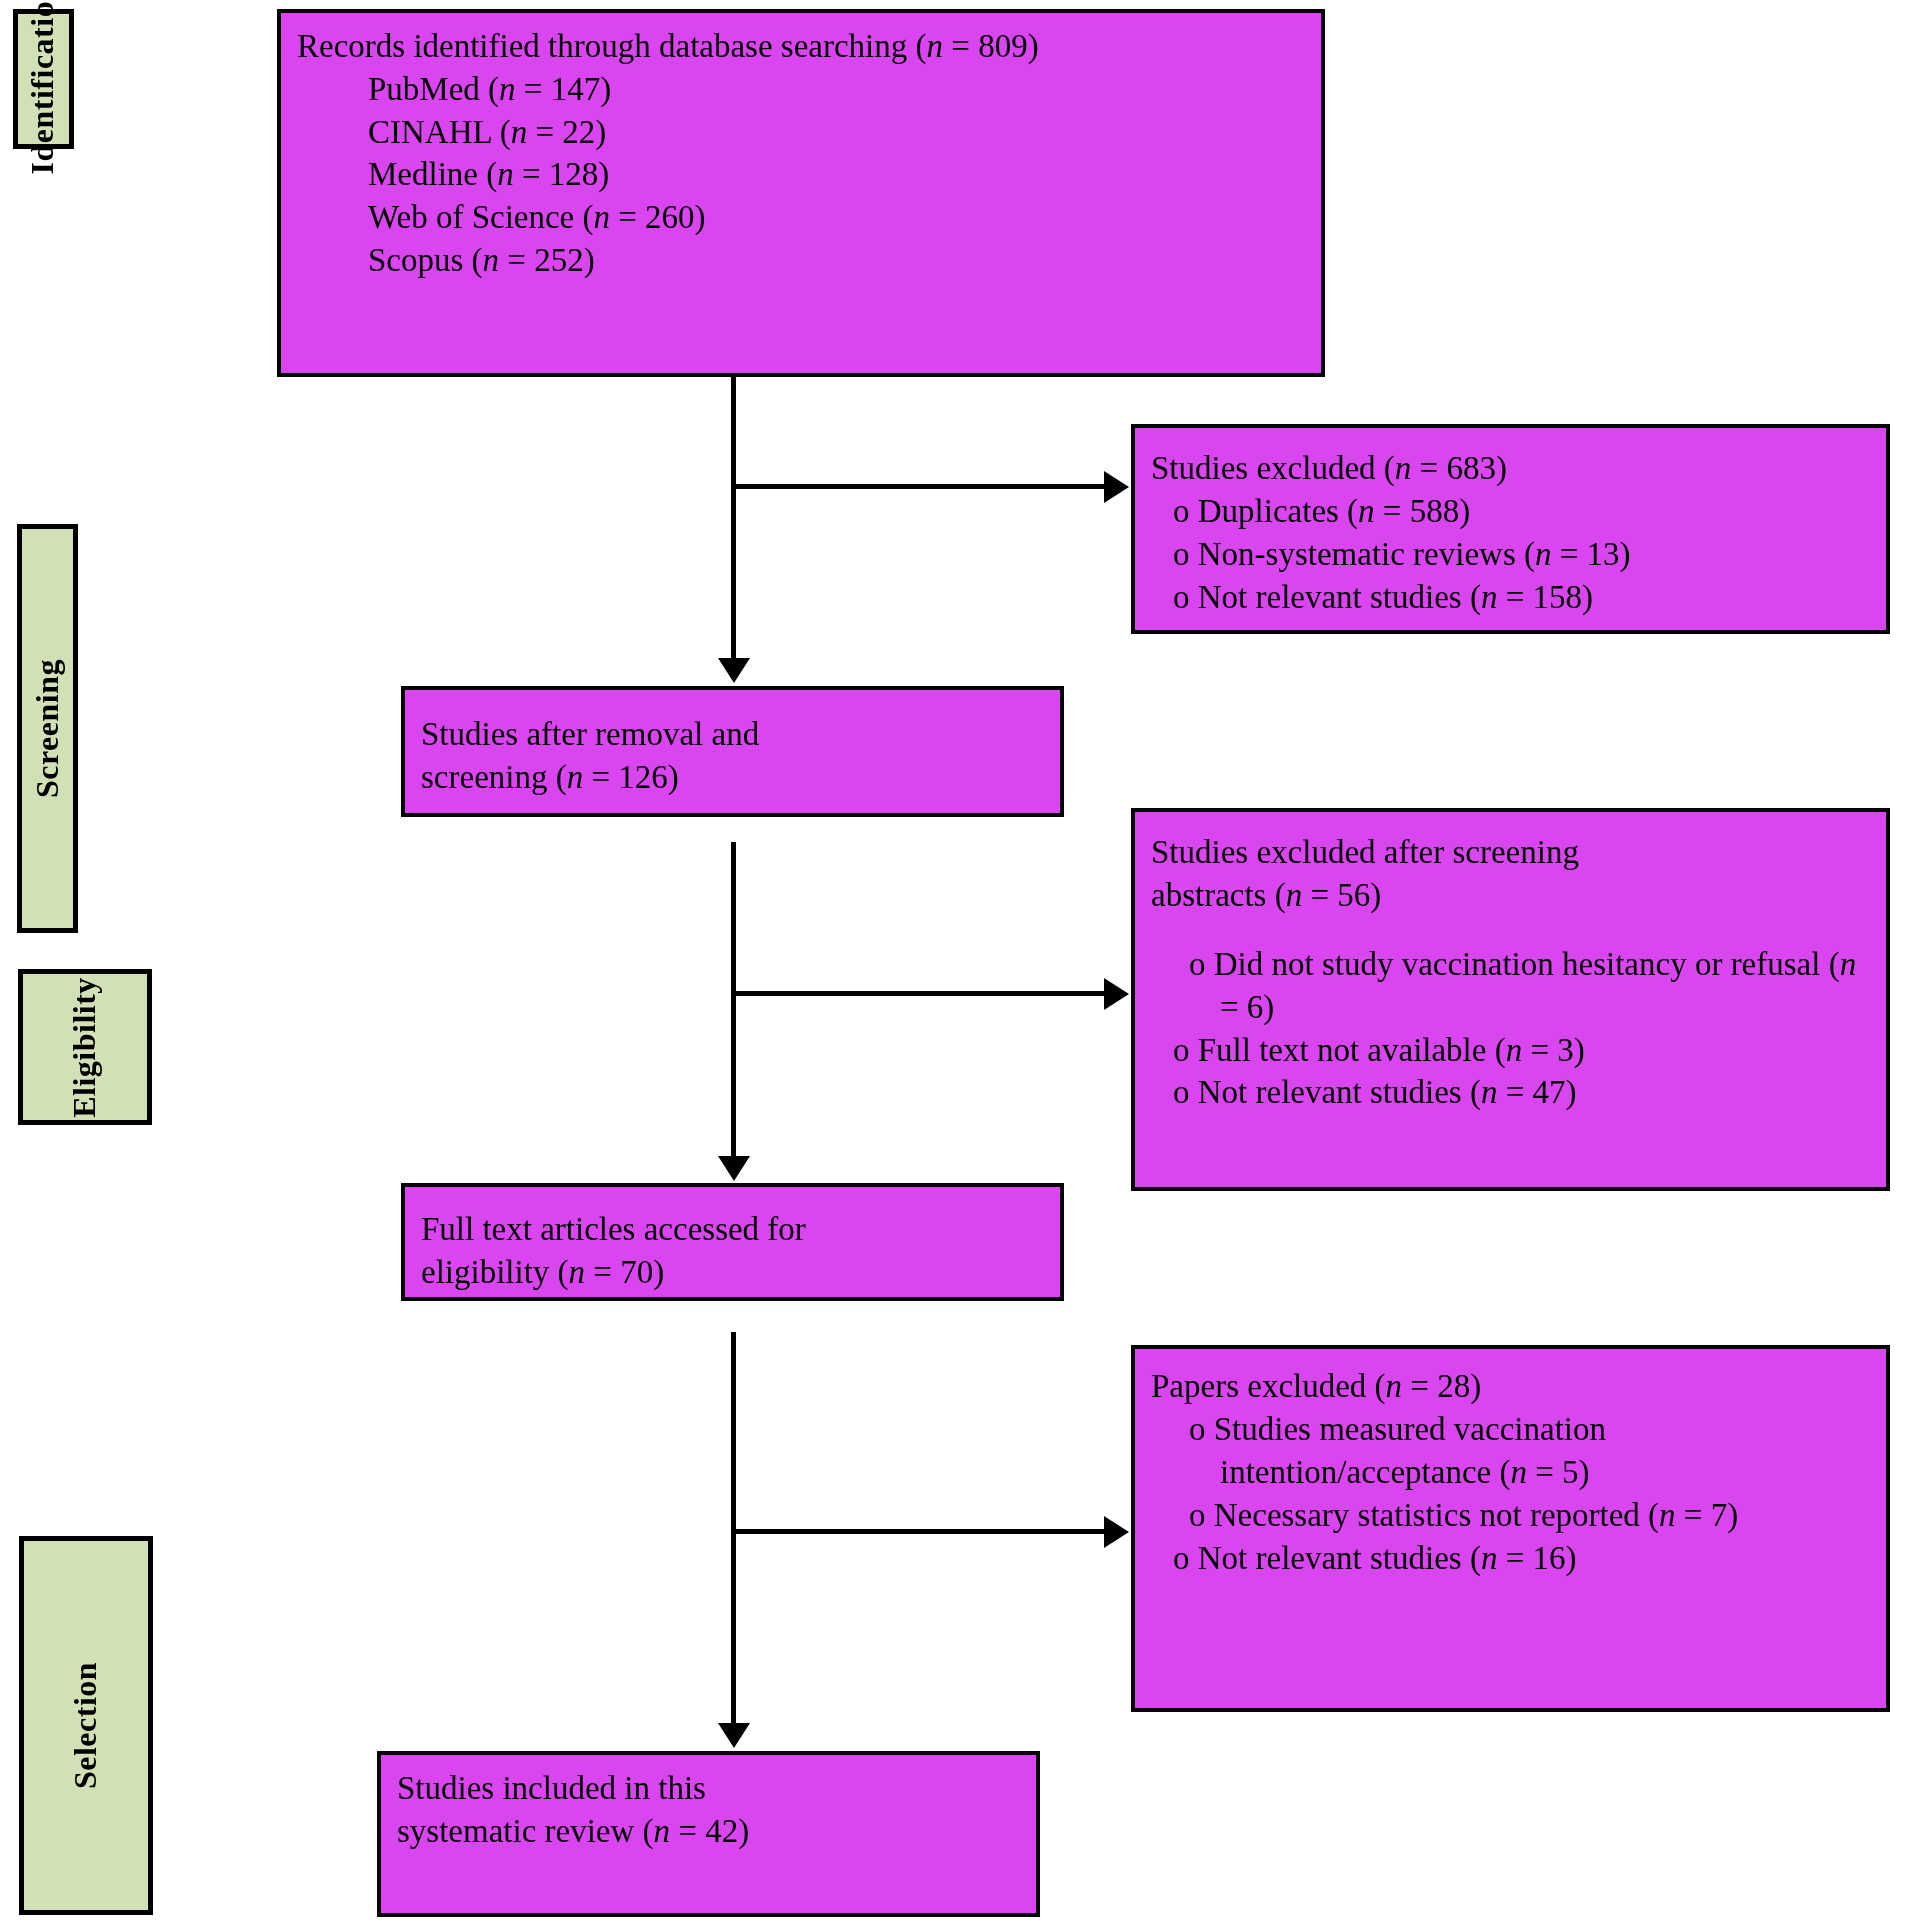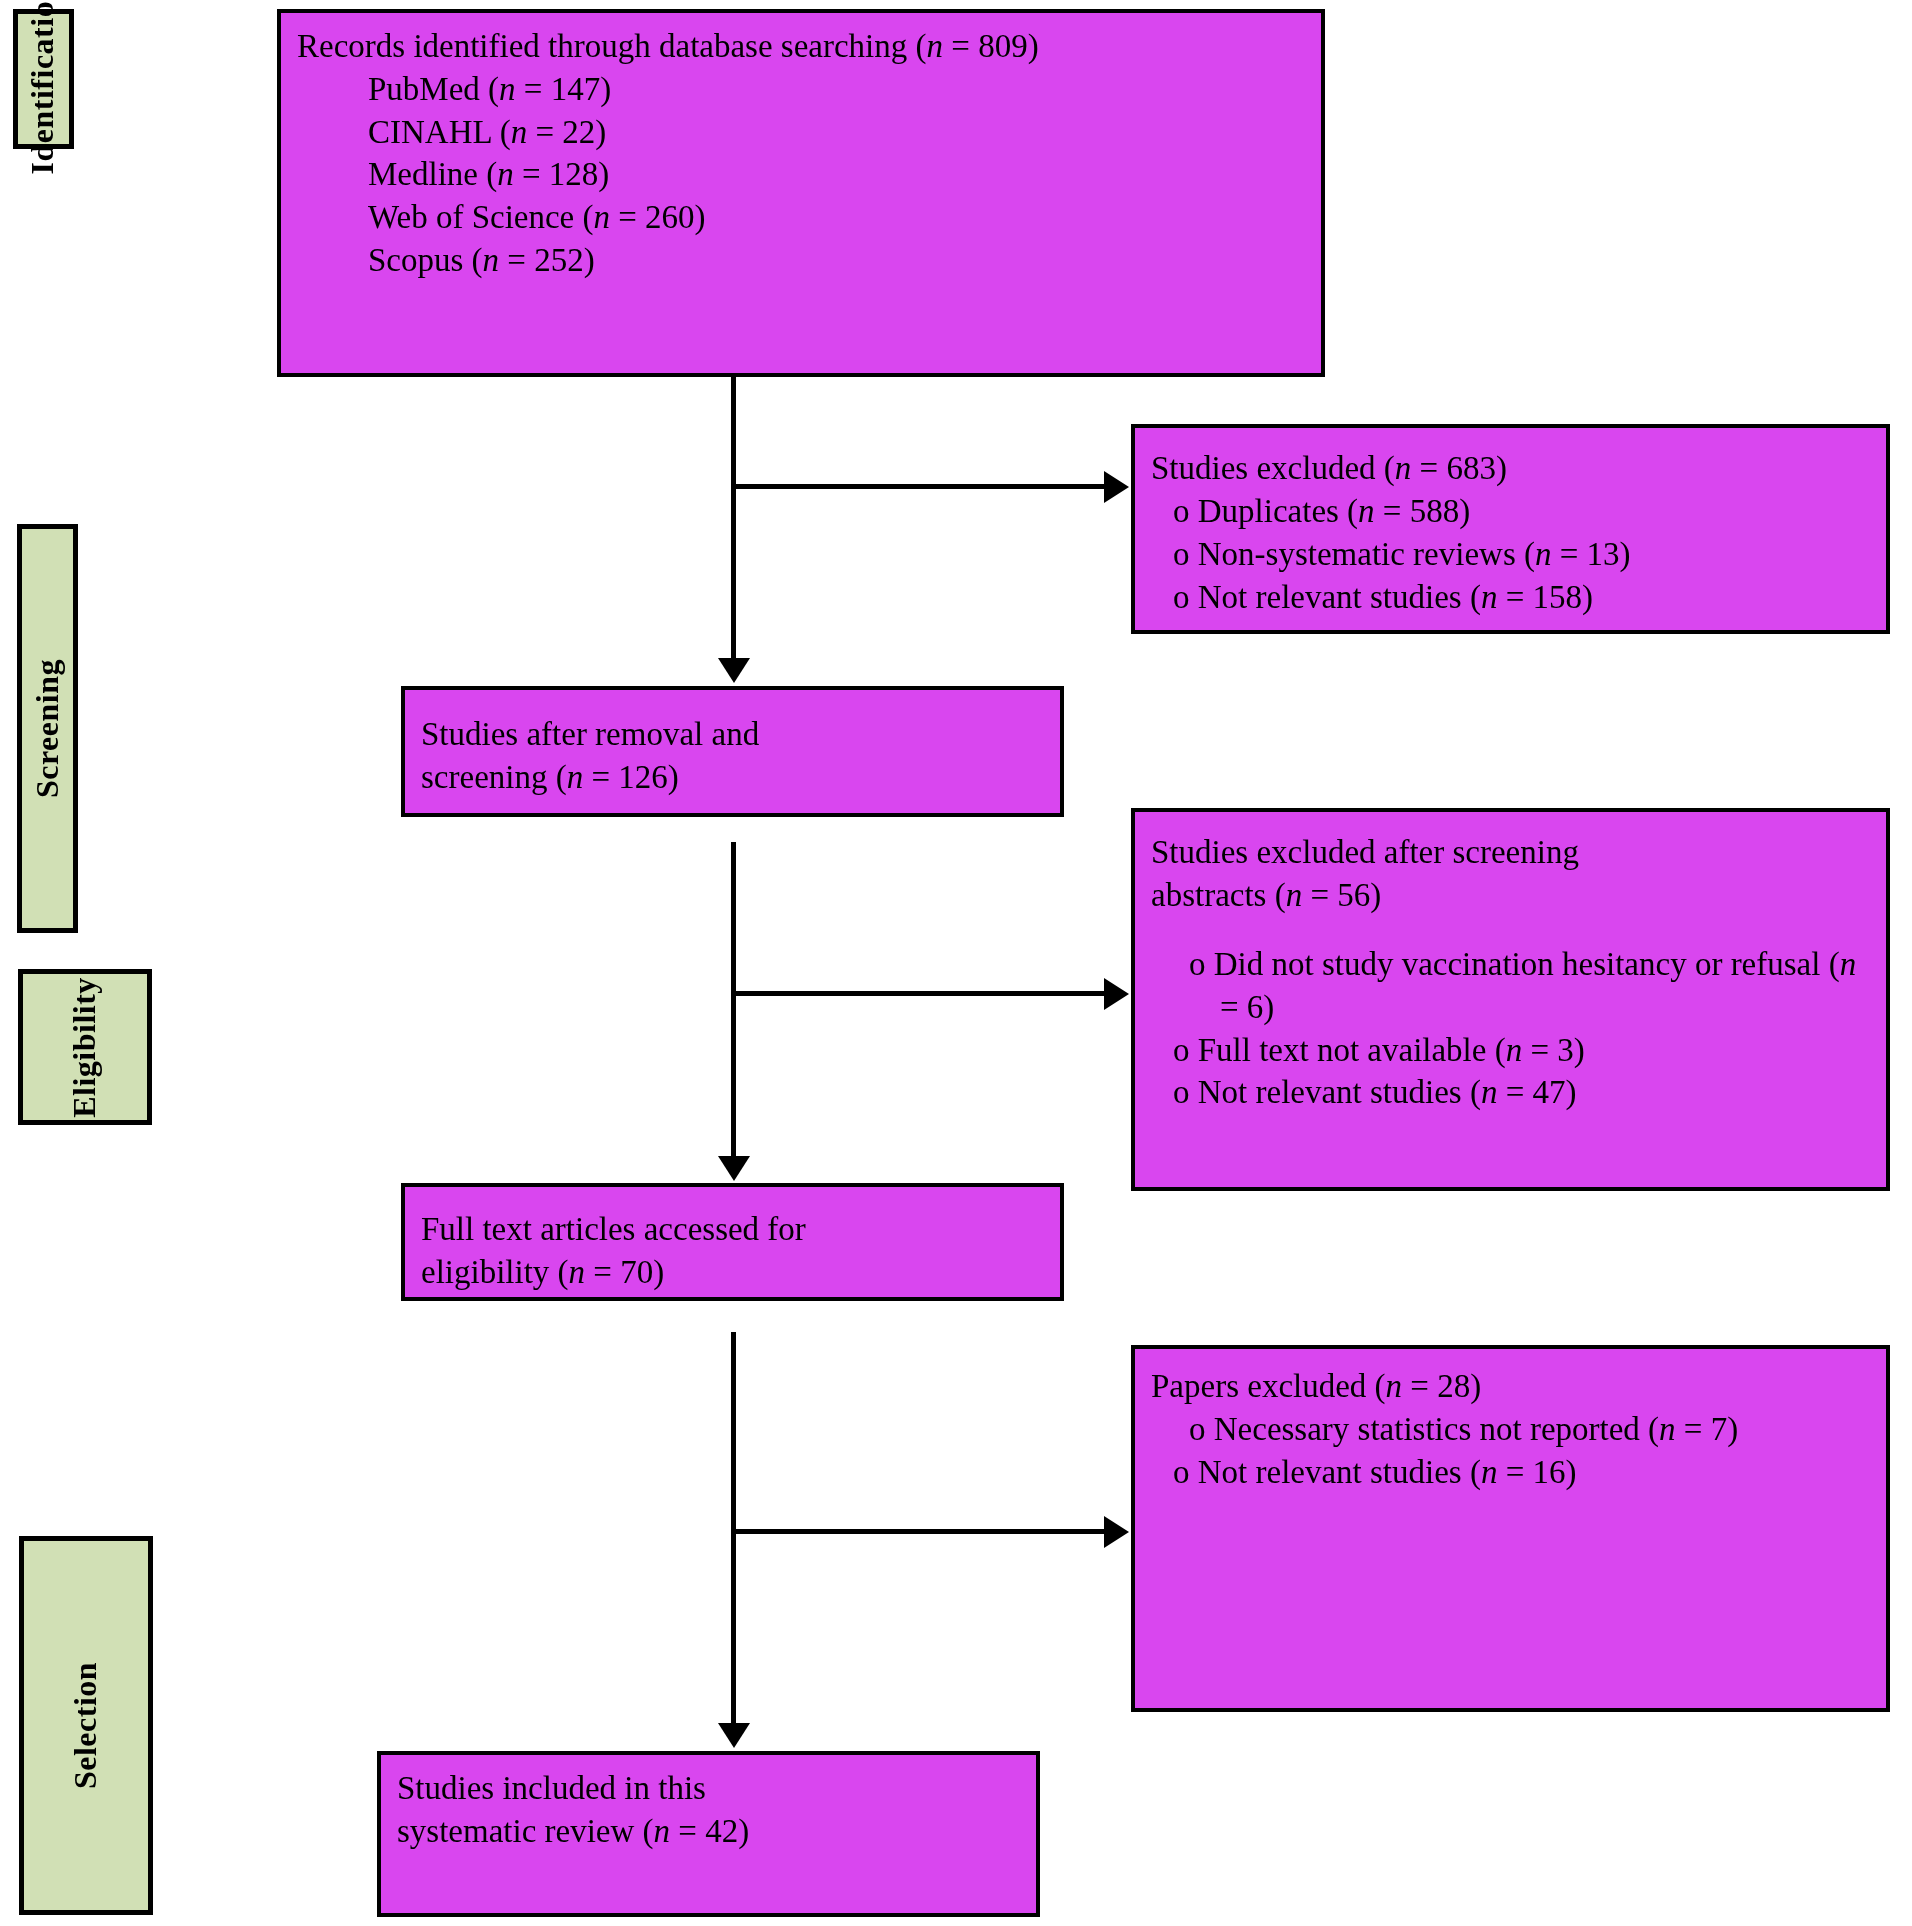--- a/index.html
+++ b/index.html
@@ -170,20 +170,23 @@
     <div class="line">
       <span>eligibility (</span><span class="it">n</span><span> = 70)</span>
     </div>
   </div>
 
   <div class="flow-box" style="left:1131px; top:1345px; width:759px; height:367px; padding-top:16px;">
     <div class="line">
       <span>Papers excluded (</span><span class="it">n</span><span> = 28)</span>
     </div>
     <div class="line wrap indent-bullet-hang" style="margin-left:22px;">
+      <span class="bullet-glyph">o </span><span>Studies measured vaccination intention/acceptance (</span><span class="it">n</span><span> = 5)</span>
+    </div>
+    <div class="line wrap indent-bullet-hang" style="margin-left:22px;">
       <span class="bullet-glyph">o </span><span>Necessary statistics not reported (</span><span class="it">n</span><span> = 7)</span>
     </div>
     <div class="line indent-bullet" style="margin-left:22px;">
       <span class="bullet-glyph">o </span><span>Not relevant studies (</span><span class="it">n</span><span> = 16)</span>
     </div>
   </div>
 
   <div class="flow-box" style="left:377px; top:1751px; width:663px; height:166px; ">
     <div class="line">Studies included in this</div>
     <div class="line">

